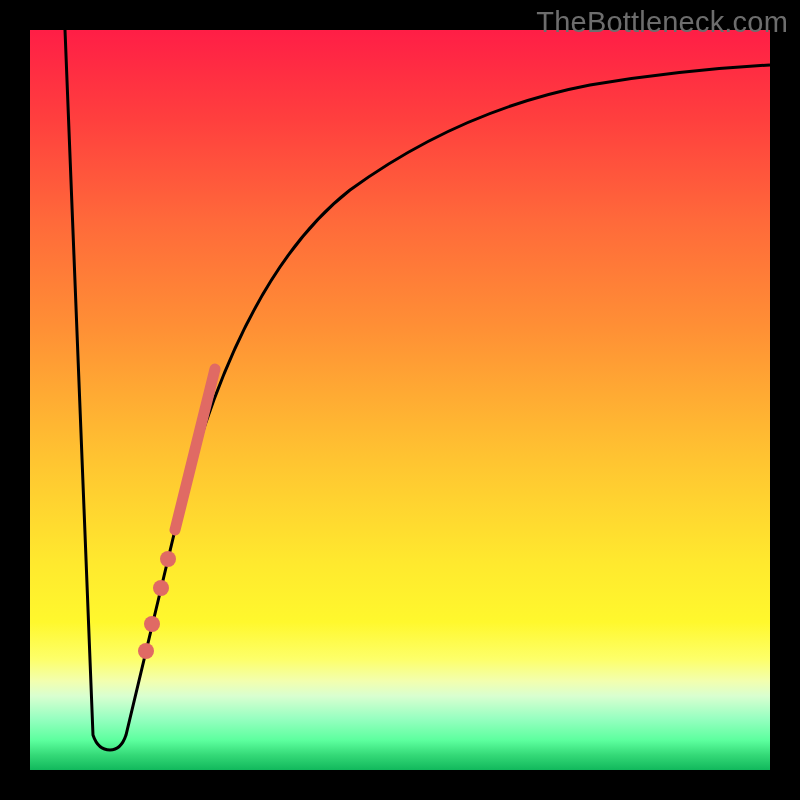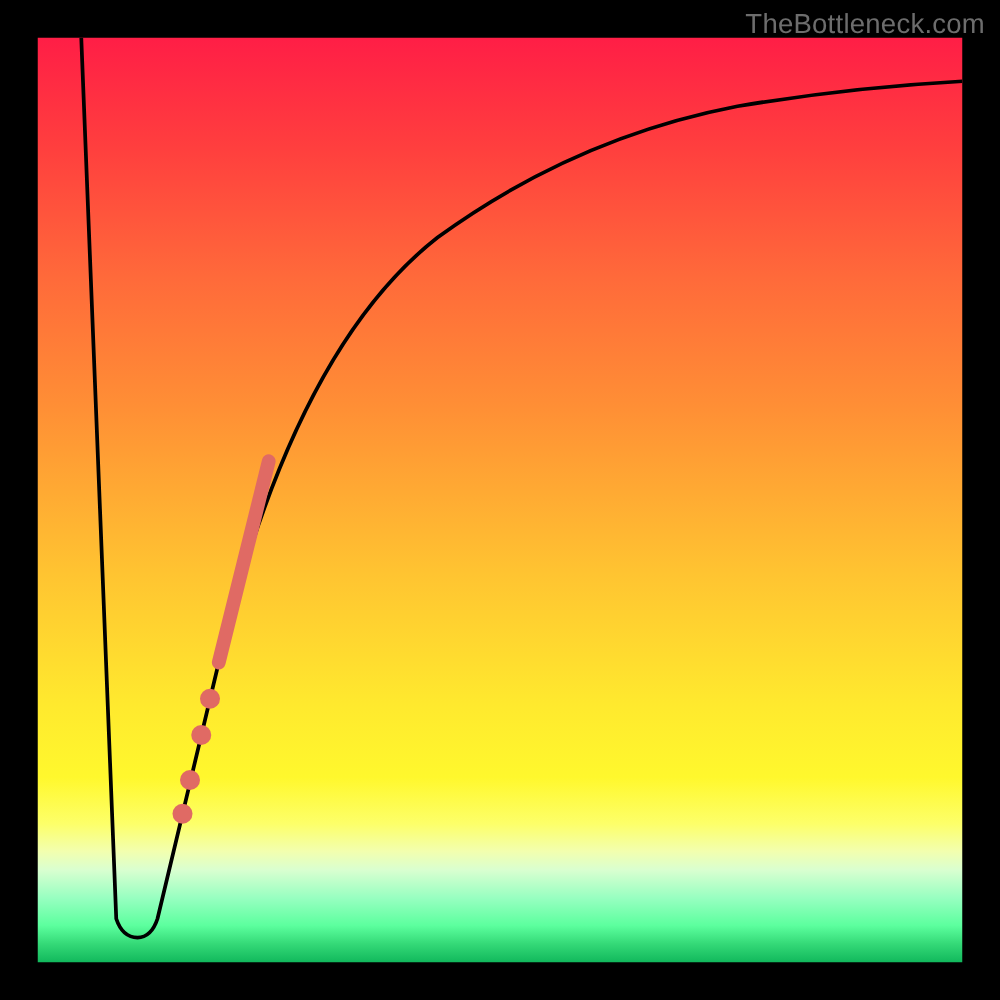--- a/index.html
+++ b/index.html
@@ -45,21 +45,21 @@
       #5cff9e 96%,
       #34d977 98%,
       #11b85c 100%
     );
   }
   .watermark {
     position: absolute;
     top: 6px;
     right: 12px;
     color: #6d6d6d;
-    font-size: 22px;
+    font-size: 29px;
     font-weight: 500;
     letter-spacing: 0.2px;
     user-select: none;
   }
   svg.curve {
     position: absolute;
     left: 0; top: 0;
     width: 740px;
     height: 740px;
   }

